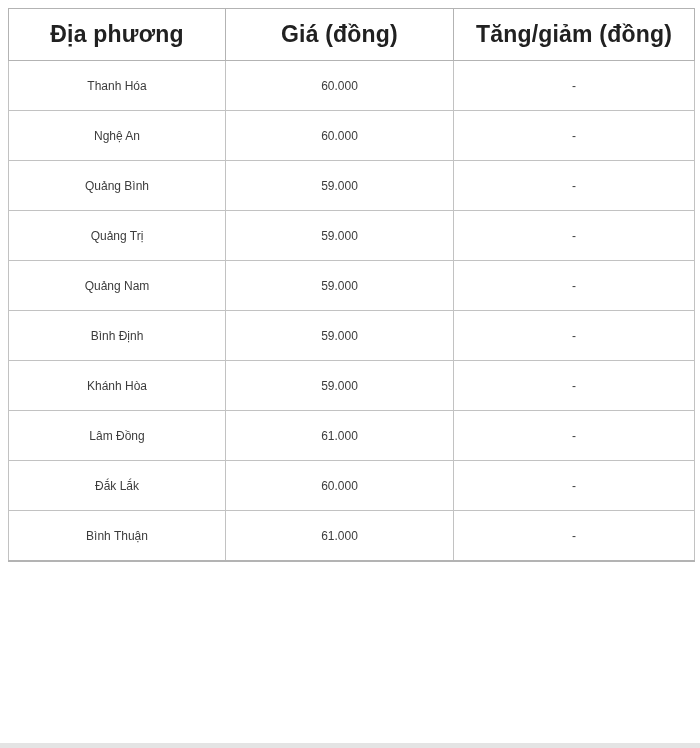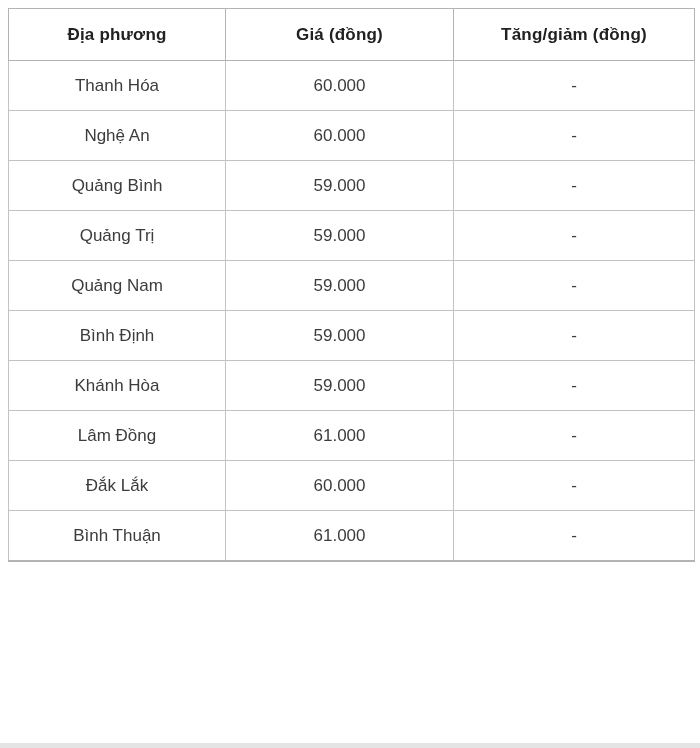--- a/index.html
+++ b/index.html
@@ -25,31 +25,31 @@
     border-collapse: collapse;
     table-layout: fixed;
     border: 1px solid #a3a3a3;
   }
   table.price-table col.c1 { width: 217px; }
   table.price-table col.c2 { width: 228px; }
   table.price-table col.c3 { width: 241px; }
   table.price-table th {
     height: 49px;
     border: 1px solid #b3b3b3;
-    font-size: 17px;
+    font-size: 23px;
     font-weight: 700;
     color: #212121;
     text-align: center;
     vertical-align: middle;
     letter-spacing: 0.2px;
   }
   table.price-table td {
     height: 47px;
     border: 1px solid #c2c2c2;
-    font-size: 17px;
+    font-size: 12px;
     font-weight: 400;
     color: #3c3c3c;
     text-align: center;
     vertical-align: middle;
   }
   table.price-table tbody tr:last-child td {
     border-bottom: 2px solid #b3b3b3;
   }
   .bottom-strip {
     position: absolute;

